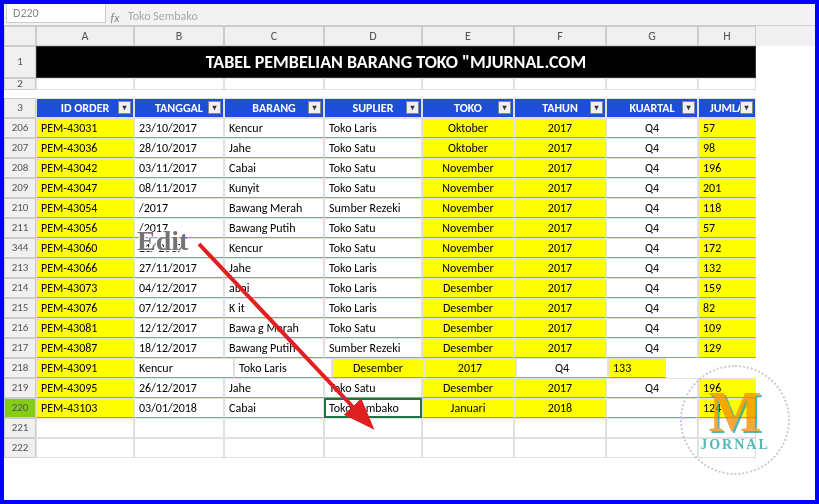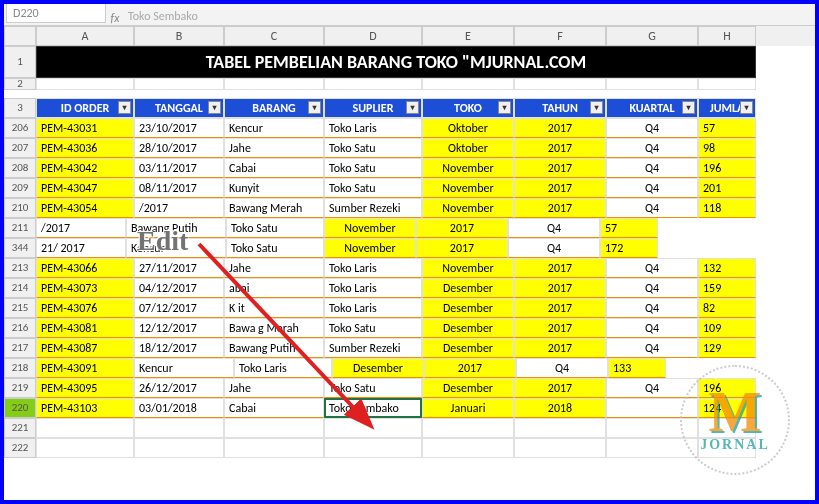--- a/index.html
+++ b/index.html
@@ -136,30 +136,32 @@
         <div class="cell cB o r">/2017</div>
         <div class="cell cC o">Bawang Merah</div>
         <div class="cell cD o ">Sumber Rezeki</div>
         <div class="cell cE y o c">November</div>
         <div class="cell cF y o c">2017</div>
         <div class="cell cG o c">Q4</div>
         <div class="cell cH y o r">118</div>
       </div>
       <div class="row">
         <div class="rh ">211</div>
+        <div class="cell cA y o">PEM-43056</div>
         <div class="cell cB o r">/2017</div>
         <div class="cell cC o">Bawang Putih</div>
         <div class="cell cD o ">Toko Satu</div>
         <div class="cell cE y o c">November</div>
         <div class="cell cF y o c">2017</div>
         <div class="cell cG o c">Q4</div>
         <div class="cell cH y o r">57</div>
       </div>
       <div class="row">
         <div class="rh ">344</div>
+        <div class="cell cA y o">PEM-43060</div>
         <div class="cell cB o r">21/    2017</div>
         <div class="cell cC o">Kencur</div>
         <div class="cell cD o ">Toko Satu</div>
         <div class="cell cE y o c">November</div>
         <div class="cell cF y o c">2017</div>
         <div class="cell cG o c">Q4</div>
         <div class="cell cH y o r">172</div>
       </div>
       <div class="row">
         <div class="rh ">213</div>

